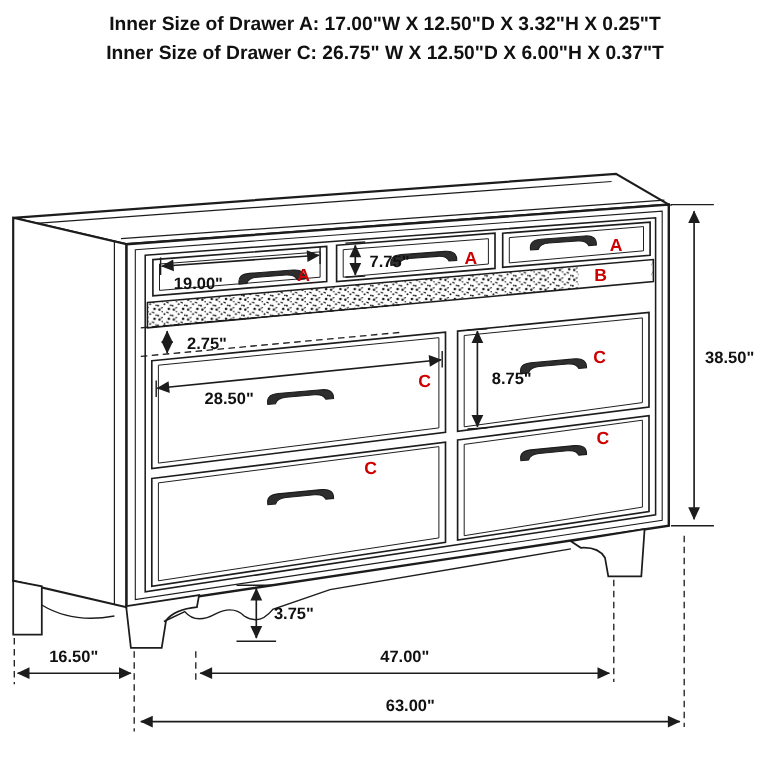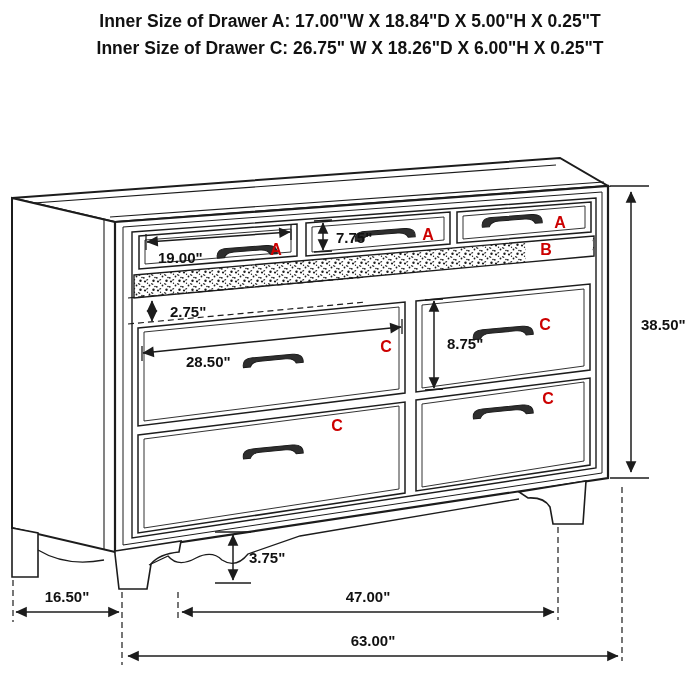--- a/index.html
+++ b/index.html
@@ -9,22 +9,22 @@
   .dim{font-family:"Liberation Sans",sans-serif;font-weight:700;font-size:15px;fill:#111;}
   .abc{font-family:"Liberation Sans",sans-serif;font-weight:700;font-size:16px;fill:#cc0000;}
   .ln{stroke:#1c1c1c;}
 </style>
 </head>
 <body>
 
 <div class="stage">
 
   <div class="header">
-    <div>Inner Size of Drawer A: 17.00"W X 18.84"D X 5.00"H X 0.25"T</div>
-    <div>Inner Size of Drawer C: 26.75" W X 18.26"D X 6.00"H X 0.25"T</div>
+    <div>Inner Size of Drawer A: 17.00"W X 12.50"D X 3.32"H X 0.25"T</div>
+    <div>Inner Size of Drawer C: 26.75" W X 12.50"D X 6.00"H X 0.37"T</div>
   </div>
 
   <svg class="diagram-svg" viewBox="0 0 700 700">
     <defs>
       <marker id="arw" viewBox="0 0 10 10" refX="9" refY="5" markerWidth="8.5" markerHeight="8.5" orient="auto-start-reverse">
         <path d="M0.5,0.8 L9.5,5 L0.5,9.2 Z" fill="#1c1c1c"></path>
       </marker>
       <pattern id="speckle" width="13" height="9" patternUnits="userSpaceOnUse">
         <rect width="13" height="9" fill="#ffffff"></rect>
         <circle cx="2" cy="2.5" r="1.1" fill="#1c1c1c"></circle>

